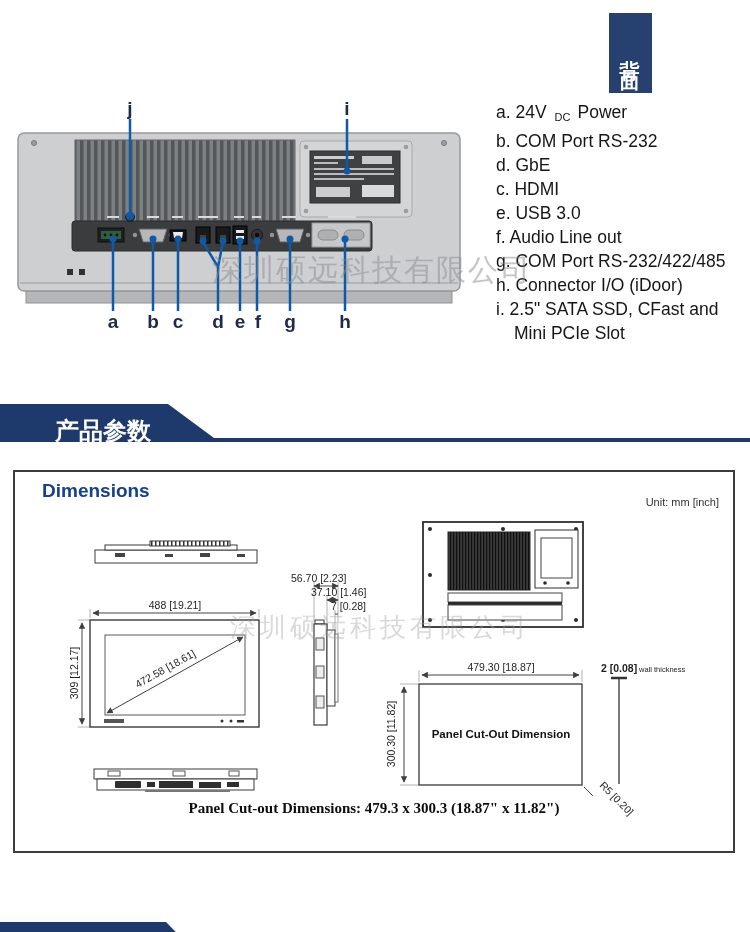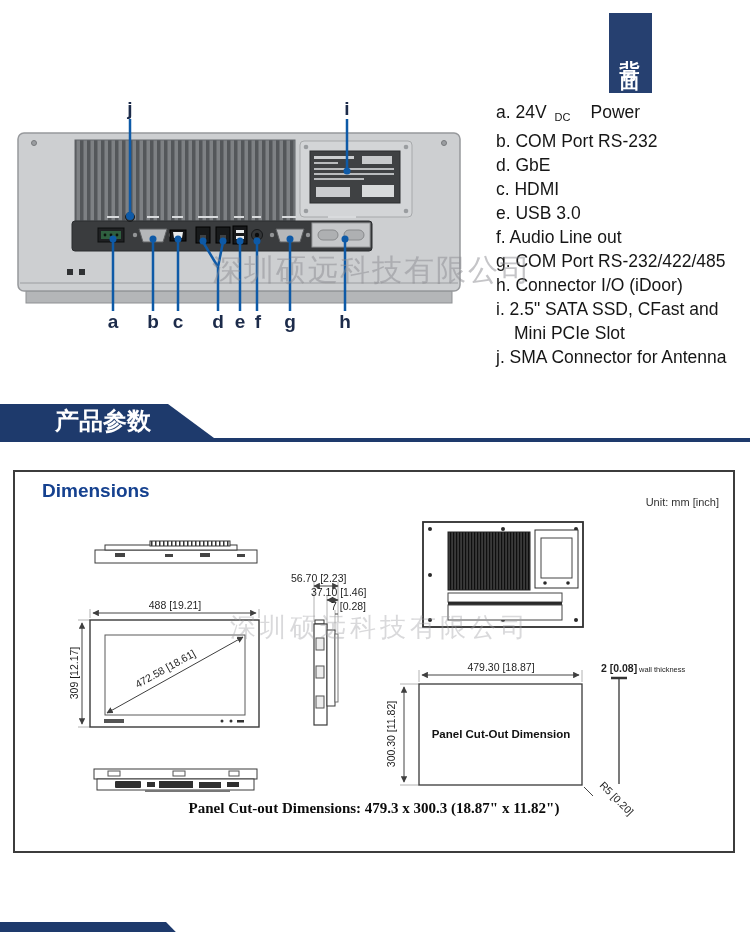--- a/index.html
+++ b/index.html
@@ -13,36 +13,36 @@
     display:flex; align-items:center; justify-content:center; padding-top:8px; }
 
   
   .hero-svg { position:absolute; left:10px; top:95px; width:460px; height:240px; }
 
   
   .ports-list { position:absolute; left:496px; top:100px; width:252px; list-style:none; }
   .ports-list li { font-size:17.5px; line-height:24px; color:#161616;
     padding-left:18px; text-indent:-18px; white-space:normal; }
   .ports-list .sub { font-size:11px; vertical-align:-3px;padding-left:8px; }
-  .ports-list .post { margin-left:20px; }
+  .ports-list .post { margin-left:7px; }
 
   
   .watermark { position:absolute; pointer-events:none; white-space:nowrap; }
   .wm-hero { left:212px; top:250px; font-size:30px; letter-spacing:2px; color:rgba(140,140,146,0.5); z-index:5; }
   .wm-dims { left:215px; top:138px; font-size:26px; letter-spacing:4px; color:rgba(160,160,166,0.40); z-index:5; }
 
   
   .banner { position:absolute; left:0; width:750px; }
   .banner-shape { position:absolute; left:0; top:0; background:#1e3a6c; width:220px; }
   .banner-underline { position:absolute; left:0; width:750px; background:#1e3a6c; }
   .banner-label { position:absolute; left:55px; top:0; color:#fff; font-weight:bold; font-size:24px; display:flex; align-items:center; }
   .banner-params { top:404px; height:42px; }
   .banner-params .banner-shape { height:34px; clip-path:polygon(0 0,168px 0,214px 100%,0 100%); }
   .banner-params .banner-underline { top:34px; height:4px; }
-  .banner-params .banner-label { height:34px; }
+  .banner-params .banner-label { height:34px;margin-top:10px; }
   .banner-config { top:922px; height:58px;text-align:center; }
   .banner-config .banner-shape { height:50px; clip-path:polygon(0 0,166px 0,215px 100%,0 100%); }
   .banner-config .banner-underline { top:52px; height:5px; }
   .banner-config .banner-label { height:50px; }
 
   
   .dims-box { position:absolute; left:13px; top:470px; width:722px; height:383px;
     border:2px solid #3c3c3c; background:#fff; }
   .dims-svg { position:absolute; left:0; top:0; width:718px; height:379px; }
   .dims-title { position:absolute; left:27px; top:8px; font-size:19px; font-weight:bold; color:#15418f; z-index:4; }
@@ -199,21 +199,20 @@
   <ul class="ports-list">
     <li><span>a. 24V</span><span class="sub">DC</span><span class="post">Power</span></li>
     <li>b. COM Port RS-232</li>
     <li>d. GbE</li>
     <li>c. HDMI</li>
     <li>e. USB 3.0</li>
     <li>f. Audio Line out</li>
     <li>g. COM Port RS-232/422/485</li>
     <li>h. Connector I/O (iDoor)</li>
     <li>i. 2.5" SATA SSD, CFast and Mini PCIe Slot</li>
-    <li>j. SMA Connector for Antenna</li>
   </ul>
 
   <div class="watermark wm-hero">深圳硕远科技有限公司</div>
 
   <div class="banner banner-params">
     <div class="banner-shape"></div>
     <div class="banner-underline"></div>
     <div class="banner-label">产品参数</div>
   </div>
 

